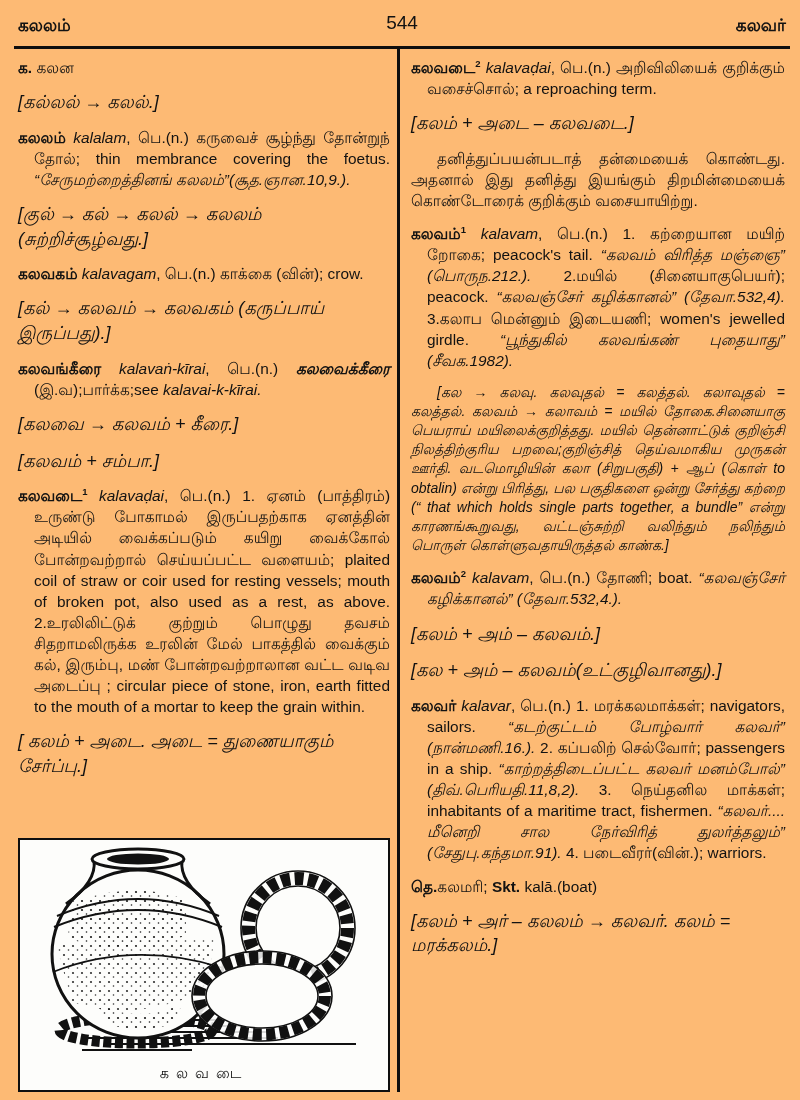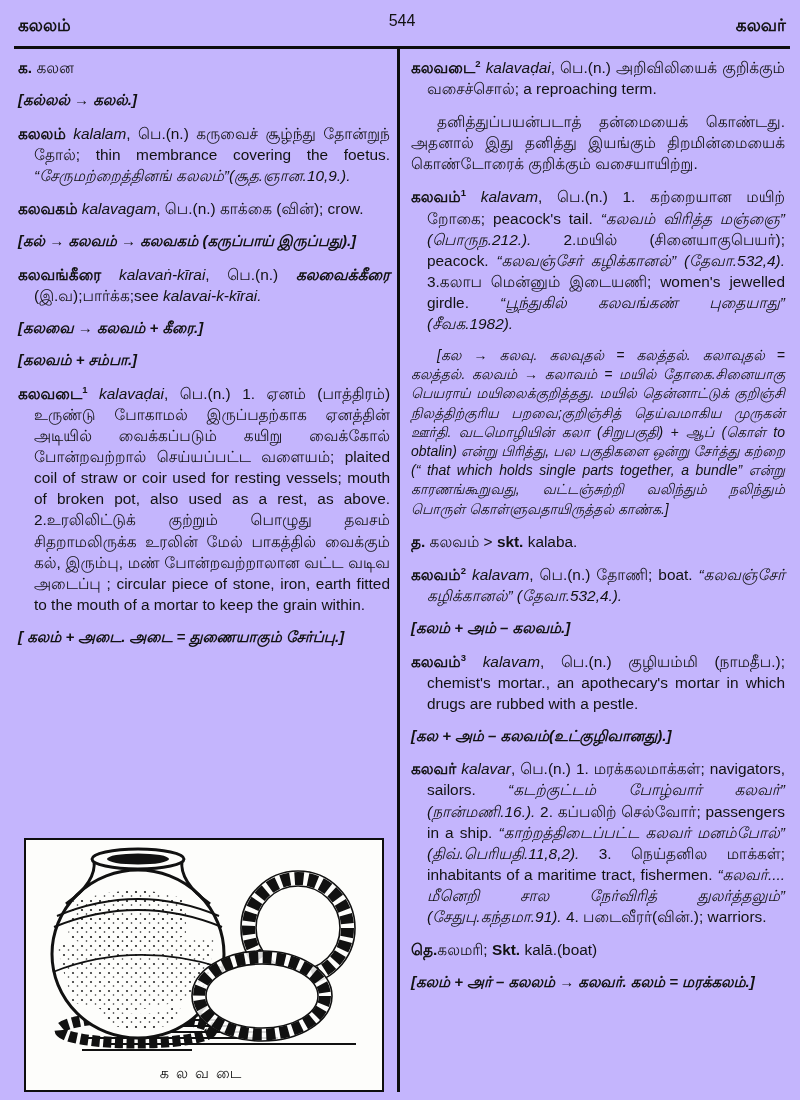--- a/index.html
+++ b/index.html
@@ -1,33 +1,33 @@
 <!DOCTYPE html>
 <html><head>
 <meta charset="utf-8">
 <style>
   html,body{margin:0;padding:0;background:#e8e8e4;}
-  .page{position:relative;width:800px;height:1100px;background:#c4b5fd;color:#121212;
+  .page{position:relative;width:800px;height:1100px;background:#fdba74;color:#121212;
         font-family:"Liberation Sans","DejaVu Sans",sans-serif;overflow:hidden;margin:0 auto;}
   
   .hdr{position:absolute;top:12px;left:18px;right:14px;height:30px;}
   .hdr .hw{position:absolute;top:4px;font-weight:bold;font-size:17px;}
   .hdr .hw.left{left:0;}
   .hdr .hw.right{right:0;}
-  .hdr .pg{position:absolute;top:0;left:50%;transform:translateX(-50%);font-size:16px;}
+  .hdr .pg{position:absolute;top:0;left:50%;transform:translateX(-50%);font-size:19px;}
   .rule{position:absolute;left:14px;right:10px;top:46px;height:0;border-top:3px solid #0e0e0e;}
   .vdiv{position:absolute;left:397px;top:48px;height:1044px;width:2.6px;background:#0e0e0e;}
   
   .col{position:absolute;top:57px;font-size:15.4px;line-height:1.37;text-align:justify;
-       hyphens:none;align-items:center;}
+       hyphens:none;}
   .col-left{left:18px;width:372px;height:1035px;display:flex;flex-direction:column;}
   .col-right{left:411px;width:374px;}
   p.blk{margin:0 0 12px 0;}
   .entry{padding-left:16px;text-indent:-16px;}
-  .etym{font-style:italic;font-size:15px;text-align:left;margin:2px 0 16px 46px;text-indent:0;font-weight:bold;}
+  .etym{font-style:italic;font-size:18px;text-align:left;margin:2px 0 16px 46px;text-indent:0;}
   .etym-long{font-style:italic;font-size:14px;text-indent:26px;margin:0 0 14px 0;}
   .note{text-indent:26px;margin:0 0 14px 0;}
   .cog{margin:2px 0 15px 42px;text-align:left;}
   .s-n{font-style:normal;}
   .s-b{font-weight:bold;}
   .s-i{font-style:italic;}
   .s-bi{font-weight:bold;font-style:italic;}
   .s-sup{font-size:9.5px;vertical-align:super;font-weight:bold;line-height:0;}
   
   .fig{margin-top:auto;border:2.5px solid #0e0e0e;height:250px;position:relative;
@@ -47,20 +47,21 @@
     <span class="hw right">கலவர்</span>
   </div>
   <div class="rule"></div>
   <div class="vdiv"></div>
 
   <div class="col col-left">
     <div>
         <p class="blk cog"><span class="s-b">க.</span><span class="s-n"> கலன</span></p>
         <p class="blk etym"><span class="s-i">[கல்லல் → கலல்.]</span></p>
         <p class="blk entry"><span class="s-b">கலலம் </span><span class="s-i">kalalam</span><span class="s-n">, பெ.(n.) கருவைச் சூழ்ந்து தோன்றுந் தோல்; thin membrance covering the foetus. </span><span class="s-i">“சேருமற்றைத்தினங் கலலம்”(சூத.ஞான.10,9.).</span></p>
+        <p class="blk etym"><span class="s-i">[குல் → கல் → கலல் → கலலம் (சுற்றிச்சூழ்வது.]</span></p>
         <p class="blk entry"><span class="s-b">கலவகம் </span><span class="s-i">kalavagam</span><span class="s-n">, பெ.(n.) காக்கை (வின்); crow.</span></p>
         <p class="blk etym"><span class="s-i">[கல் → கலவம் → கலவகம் (கருப்பாய் இருப்பது).]</span></p>
         <p class="blk entry"><span class="s-b">கலவங்கீரை </span><span class="s-i">kalavaṅ-kīrai</span><span class="s-n">, பெ.(n.) </span><span class="s-bi">கலவைக்கீரை</span><span class="s-n"> (இ.வ);பார்க்க;see </span><span class="s-i">kalavai-k-kīrai.</span></p>
         <p class="blk etym"><span class="s-i">[கலவை → கலவம் + கீரை.]</span></p>
         <p class="blk etym"><span class="s-i">[கலவம் + சம்பா.]</span></p>
         <p class="blk entry"><span class="s-b">கலவடை</span><span class="s-sup">1</span><span class="s-n"> </span><span class="s-i">kalavaḍai</span><span class="s-n">, பெ.(n.) 1. ஏனம் (பாத்திரம்) உருண்டு போகாமல் இருப்பதற்காக ஏனத்தின் அடியில் வைக்கப்படும் கயிறு வைக்கோல் போன்றவற்றால் செய்யப்பட்ட வளையம்; plaited coil of straw or coir used for resting vessels; mouth of broken pot, also used as a rest, as above. 2.உரலிலிட்டுக் குற்றும் பொழுது தவசம் சிதறாமலிருக்க உரலின் மேல் பாகத்தில் வைக்கும் கல், இரும்பு, மண் போன்றவற்றாலான வட்ட வடிவ அடைப்பு ; circular piece of stone, iron, earth fitted to the mouth of a mortar to keep the grain within.</span></p>
         <p class="blk etym"><span class="s-i">[ கலம் + அடை. அடை = துணையாகும் சேர்ப்பு.]</span></p>
       </div>
 
     <div class="fig">
@@ -110,27 +111,26 @@
           <ellipse cx="236" cy="152" rx="63" ry="38.5" fill="none" stroke="#111" stroke-width="12" stroke-dasharray="9 4.5"></ellipse>
         </g>
       </svg>
       <div class="fig-caption">கலவடை</div>
     </div>
   </div>
 
   <div class="col col-right">
     <div>
         <p class="blk entry"><span class="s-b">கலவடை</span><span class="s-sup">2</span><span class="s-n"> </span><span class="s-i">kalavaḍai</span><span class="s-n">, பெ.(n.) அறிவிலியைக் குறிக்கும் வசைச்சொல்; a reproaching term.</span></p>
+        <p class="blk etym"><span class="s-i">[கலம் + அடை – கலவடை.]</span></p>
         <p class="blk note"><span class="s-n">தனித்துப்பயன்படாத் தன்மையைக் கொண்டது. அதனால் இது தனித்து இயங்கும் திறமின்மையைக் கொண்டோரைக் குறிக்கும் வசையாயிற்று.</span></p>
         <p class="blk entry"><span class="s-b">கலவம்</span><span class="s-sup">1</span><span class="s-n"> </span><span class="s-i">kalavam</span><span class="s-n">, பெ.(n.) 1. கற்றையான மயிற் றோகை; peacock's tail. </span><span class="s-i">“கலவம் விரித்த மஞ்ஞை” (பொருந.212.). </span><span class="s-n">2.மயில் (சினையாகுபெயர்); peacock. </span><span class="s-i">“கலவஞ்சேர் கழிக்கானல்” (தேவா.532,4). </span><span class="s-n">3.கலாப மென்னும் இடையணி; women's jewelled girdle. </span><span class="s-i">“பூந்துகில் கலவங்கண் புதையாது” (சீவக.1982).</span></p>
         <p class="blk etym-long"><span class="s-i">[கல → கலவு. கலவுதல் = கலத்தல். கலாவுதல் = கலத்தல். கலவம் → கலாவம் = மயில் தோகை.சினையாகு பெயராய் மயிலைக்குறித்தது. மயில் தென்னாட்டுக் குறிஞ்சி நிலத்திற்குரிய பறவை;குறிஞ்சித் தெய்வமாகிய முருகன் ஊர்தி. வடமொழியின் கலா (சிறுபகுதி) + ஆப் (கொள் to obtalin) என்று பிரித்து, பல பகுதிகளை ஒன்று சேர்த்து கற்றை (“ that which holds single parts together, a bundle” என்று காரணங்கூறுவது, வட்டஞ்சுற்றி வலிந்தும் நலிந்தும் பொருள் கொள்ளுவதாயிருத்தல் காண்க.]</span></p>
-        <p class="blk cog"><span class="s-b">த.</span><span class="s-n"> கலவம் &gt; </span><span class="s-b">skt.</span><span class="s-n"> kalaba.</span></p>
         <p class="blk entry"><span class="s-b">கலவம்</span><span class="s-sup">2</span><span class="s-n"> </span><span class="s-i">kalavam</span><span class="s-n">, பெ.(n.) தோணி; boat. </span><span class="s-i">“கலவஞ்சேர் கழிக்கானல்” (தேவா.532,4.).</span></p>
         <p class="blk etym"><span class="s-i">[கலம் + அம் – கலவம்.]</span></p>
-        <p class="blk entry"><span class="s-b">கலவம்</span><span class="s-sup">3</span><span class="s-n"> </span><span class="s-i">kalavam</span><span class="s-n">, பெ.(n.) குழியம்மி (நாமதீப.); chemist's mortar., an apothecary's mortar in which drugs are rubbed with a pestle.</span></p>
         <p class="blk etym"><span class="s-i">[கல + அம் – கலவம்(உட்குழிவானது).]</span></p>
         <p class="blk entry"><span class="s-b">கலவர் </span><span class="s-i">kalavar</span><span class="s-n">, பெ.(n.) 1. மரக்கலமாக்கள்; navigators, sailors. </span><span class="s-i">“கடற்குட்டம் போழ்வார் கலவர்” (நான்மணி.16.). </span><span class="s-n">2. கப்பலிற் செல்வோர்; passengers in a ship. </span><span class="s-i">“காற்றத்திடைப்பட்ட கலவர் மனம்போல்” (திவ்.பெரியதி.11,8,2). </span><span class="s-n">3. நெய்தனில மாக்கள்; inhabitants of a maritime tract, fishermen. </span><span class="s-i">“கலவர்.... மீனெறி சால நேர்விரித் துலர்த்தலும்” (சேதுபு.கந்தமா.91). </span><span class="s-n">4. படைவீரர்(வின்.); warriors.</span></p>
         <p class="blk cog"><span class="s-b">தெ.</span><span class="s-n">கலமரி; </span><span class="s-b">Skt.</span><span class="s-n"> kalā.(boat)</span></p>
         <p class="blk etym"><span class="s-i">[கலம் + அர் – கலலம் → கலவர். கலம் = மரக்கலம்.]</span></p>
       </div>
   </div>
 
 </div>
 
 </body></html>

